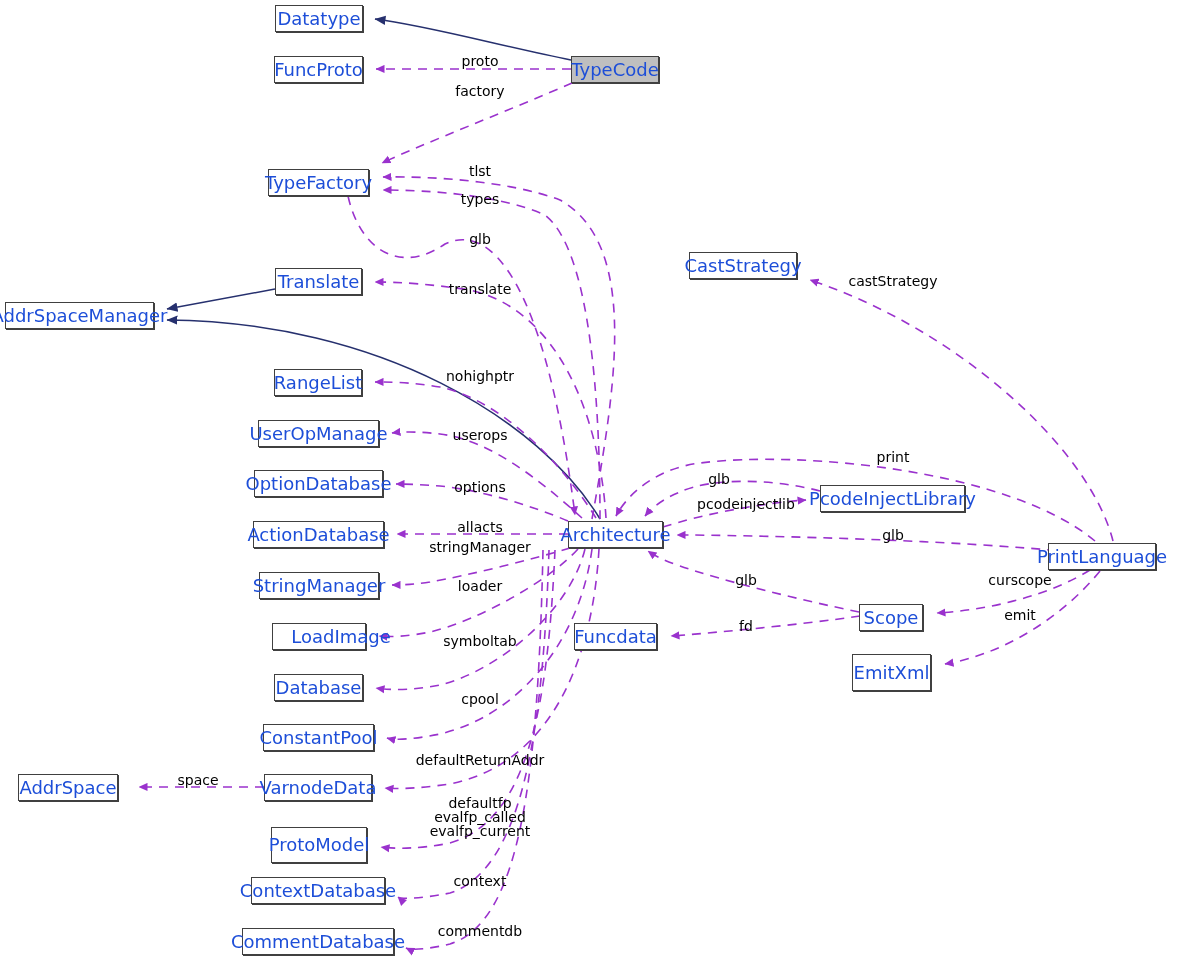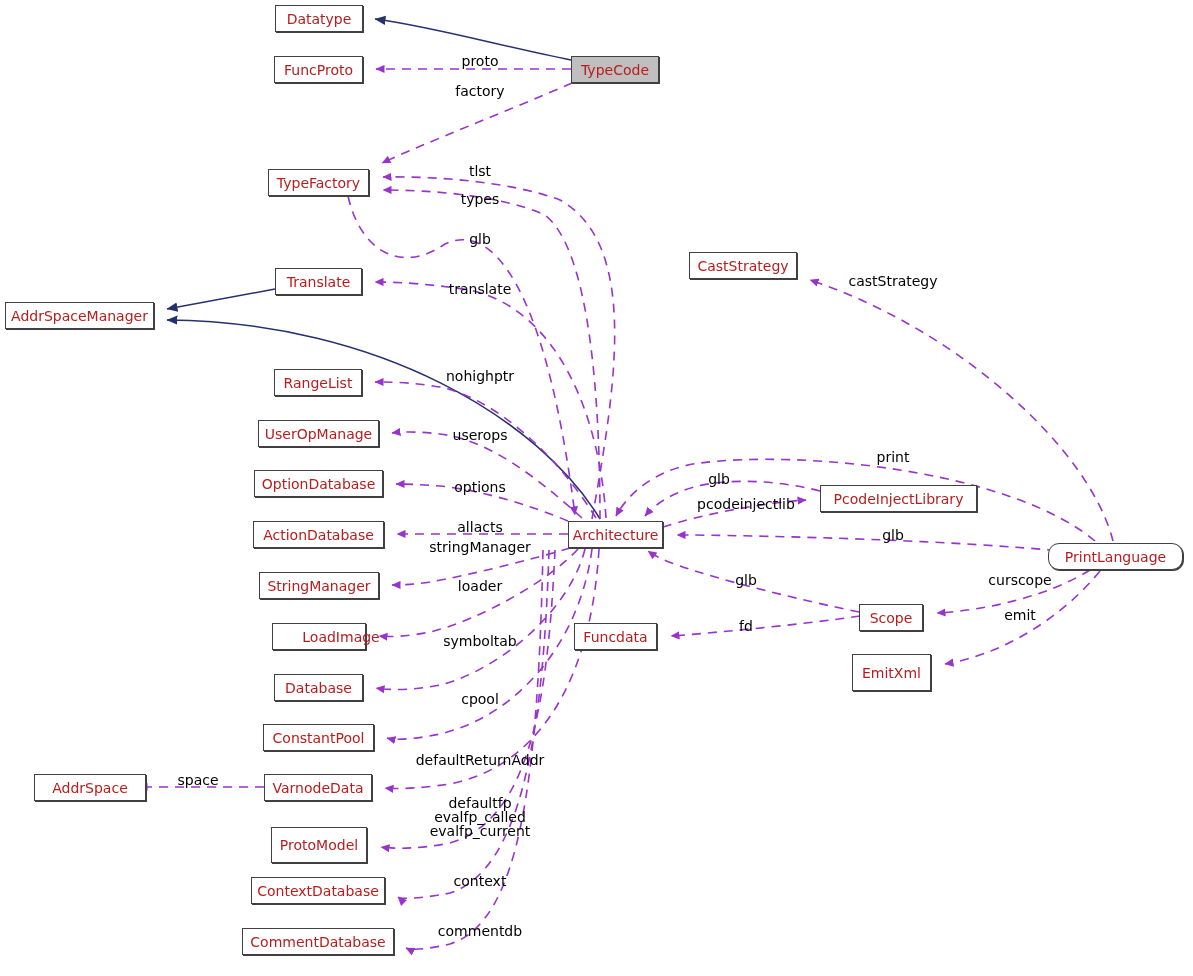--- a/index.html
+++ b/index.html
@@ -25,22 +25,22 @@
     position: absolute;
     left: 0; top: 0;
     width: 1193px;
     height: 976px;
   }
   .node {
     position: absolute;
     box-sizing: border-box;
     border: 1px solid #404040;
     background: #ffffff;
-    color: #b91c1c;
-    font-size: 14px;
+    color: #1d4ed8;
+    font-size: 18px;
     line-height: 1;
     display: flex;
     align-items: center;
     justify-content: center;
     white-space: nowrap;
     box-shadow: 1px 1px 0 0 #404040;
   }
   .node.highlight {
     background: #bfbfbf;
   }
@@ -166,30 +166,30 @@
       </div>
       <div class="node" style="left: 274px; top: 369px; width: 88px; height: 27px;">
         <span>RangeList</span>
       </div>
       <div class="node" style="left: 258px; top: 420px; width: 121px; height: 27px;">
         <span>UserOpManage</span>
       </div>
       <div class="node" style="left: 254px; top: 470px; width: 129px; height: 27px;">
         <span>OptionDatabase</span>
       </div>
-      <div class="node" style="left: 820px; top: 485px; width: 157px; height: 27px; justify-content: center;">
+      <div class="node" style="left: 820px; top: 485px; width: 145px; height: 27px; justify-content: center;">
         <span>PcodeInjectLibrary</span>
       </div>
       <div class="node" style="left: 253px; top: 521px; width: 131px; height: 27px;">
         <span>ActionDatabase</span>
       </div>
       <div class="node" style="left: 568px; top: 521px; width: 95px; height: 27px;">
         <span>Architecture</span>
       </div>
-      <div class="node" style="left: 1048px; top: 543px; width: 135px; height: 27px; border-radius: 11px;">
+      <div class="node" style="left: 1048px; top: 543px; width: 108px; height: 27px;">
         <span>PrintLanguage</span>
       </div>
       <div class="node" style="left: 259px; top: 572px; width: 120px; height: 27px;">
         <span>StringManager</span>
       </div>
       <div class="node" style="left: 859px; top: 604px; width: 64px; height: 27px;">
         <span>Scope</span>
       </div>
       <div class="node" style="left: 272px; top: 623px; width: 94px; height: 27px; padding-left: 44px;">
         <span>LoadImage</span>
@@ -199,21 +199,21 @@
       </div>
       <div class="node" style="left: 852px; top: 654px; width: 79px; height: 37px;">
         <span>EmitXml</span>
       </div>
       <div class="node" style="left: 274px; top: 674px; width: 89px; height: 27px;">
         <span>Database</span>
       </div>
       <div class="node" style="left: 263px; top: 724px; width: 111px; height: 27px;">
         <span>ConstantPool</span>
       </div>
-      <div class="node" style="left: 34px; top: 774px; width: 112px; height: 27px; justify-content: center;">
+      <div class="node" style="left: 18px; top: 774px; width: 100px; height: 27px; justify-content: center;">
         <span>AddrSpace</span>
       </div>
       <div class="node" style="left: 264px; top: 774px; width: 108px; height: 27px;">
         <span>VarnodeData</span>
       </div>
       <div class="node" style="left: 271px; top: 827px; width: 96px; height: 36px;">
         <span>ProtoModel</span>
       </div>
       <div class="node" style="left: 251px; top: 877px; width: 134px; height: 27px;">
         <span>ContextDatabase</span>

